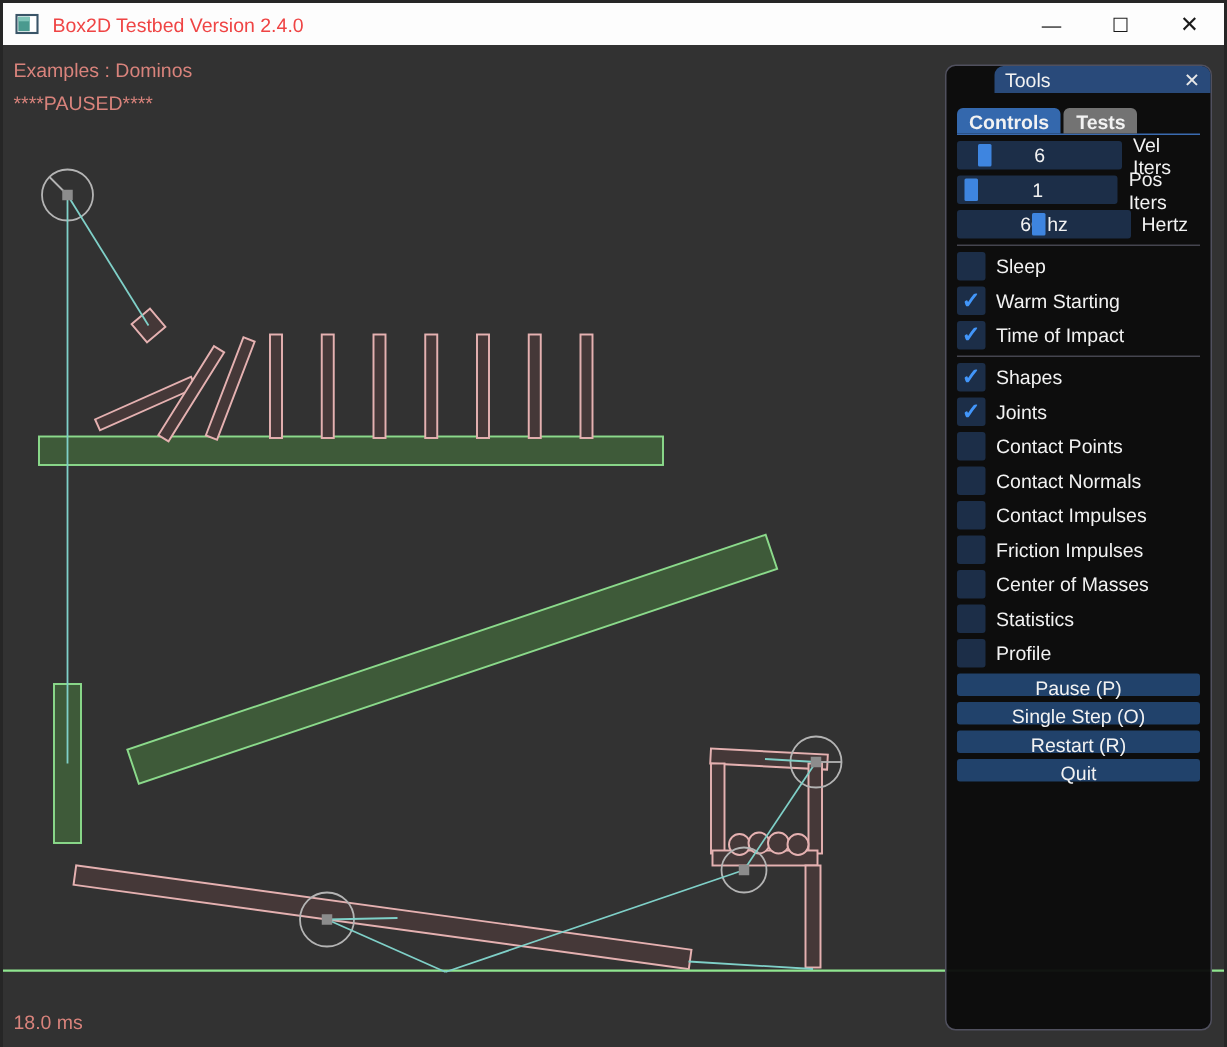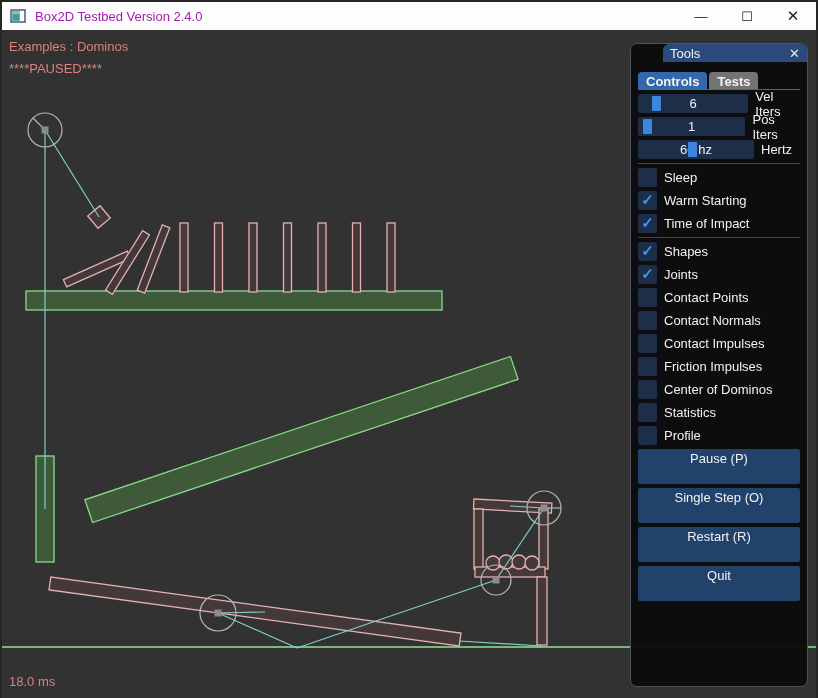--- a/index.html
+++ b/index.html
@@ -6,21 +6,21 @@
   html,body { margin:0; padding:0; background:#1b1b1b; }
   body { width:818px; height:698px; position:relative; overflow:hidden;
          font-family:"Liberation Sans", sans-serif; }
   #window { position:absolute; inset:0; background:#323232;
             border:2px solid #262626; border-bottom:none; }
 
   
   .titlebar { position:absolute; top:0; left:0; width:814px; height:28px;
               background:#fdfdfd; display:flex; align-items:center; }
   .app-icon { margin-left:8px; width:16px; height:16px; flex:0 0 auto; }
-  .title-text { margin-left:9px; font-size:13px; color:#a21caf; }
+  .title-text { margin-left:9px; font-size:13px; color:#ef4444; }
   .win-controls { margin-left:auto; display:flex; height:100%; }
   .win-btn { width:46px; height:100%; display:flex; align-items:center;
              justify-content:center; font-size:13px; color:#1a1a1a; }
   .win-btn.close { font-size:15px; }
 
   
   .scene { position:absolute; top:28px; left:0; width:814px; height:668px; }
   .hud { position:absolute; font-size:13px; color:#d9837c; z-index:3; }
   .hud.examples { left:7px; top:37px; }
   .hud.paused   { left:7px; top:59px; }
@@ -51,21 +51,21 @@
   .sep { height:1px; background:#45454f; margin:4px 0 0 0; }
 
   .crow { display:flex; align-items:center; margin-top:4px; height:19px; }
   .cbox { width:19px; height:19px; background:#1c2e48; border-radius:2px;
           display:flex; align-items:center; justify-content:center; }
   .mark { color:#4296fa; font-size:15px; font-weight:bold; visibility:hidden;
           transform:translateY(-1px); }
   .crow.checked .mark { visibility:visible; }
   .clabel { margin-left:7px; }
 
-  .pbtn { height:35px; background:#21426b; border-radius:2px; text-align:center;
+  .pbtn { height:15px; background:#21426b; border-radius:2px; text-align:center;
           line-height:19px; margin-top:4px; }
 </style>
 </head>
 <body>
 
 <div id="window">
 
   <div class="titlebar">
     <svg class="app-icon" viewBox="0 0 16 16">
       <rect x="1" y="2" width="14" height="12" fill="#ffffff" stroke="#3a5568" stroke-width="1.4"></rect>
@@ -240,21 +240,21 @@
       <div class="crow">
         <span class="cbox">
             <span class="mark">✓</span>
           </span>
         <span class="clabel">Friction Impulses</span>
       </div>
       <div class="crow">
         <span class="cbox">
             <span class="mark">✓</span>
           </span>
-        <span class="clabel">Center of Dominos</span>
+        <span class="clabel">Center of Masses</span>
       </div>
       <div class="crow">
         <span class="cbox">
             <span class="mark">✓</span>
           </span>
         <span class="clabel">Statistics</span>
       </div>
       <div class="crow">
         <span class="cbox">
             <span class="mark">✓</span>

